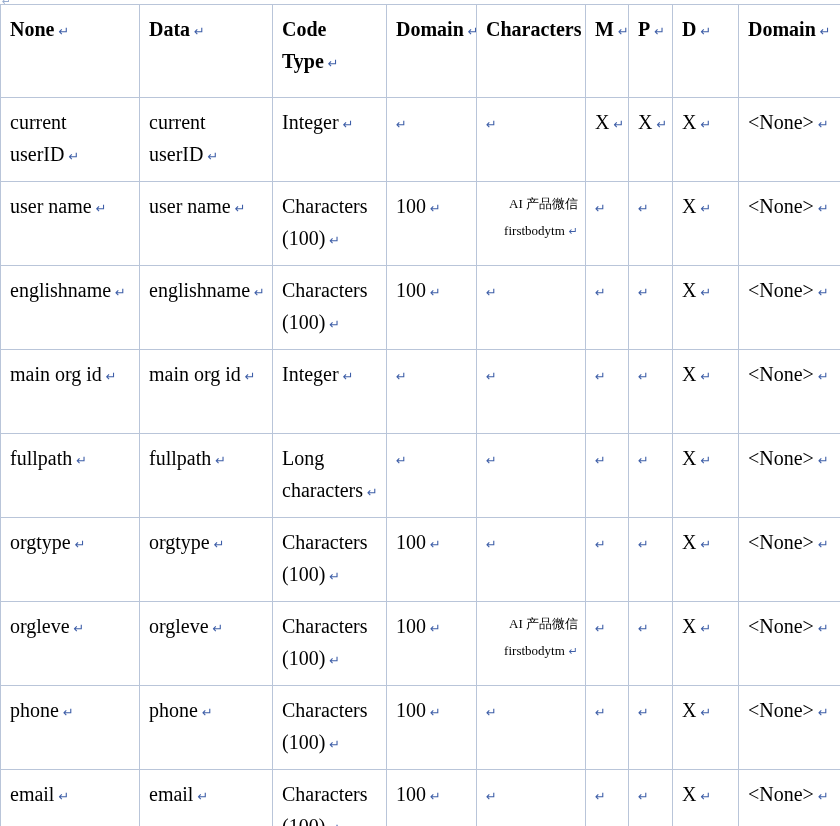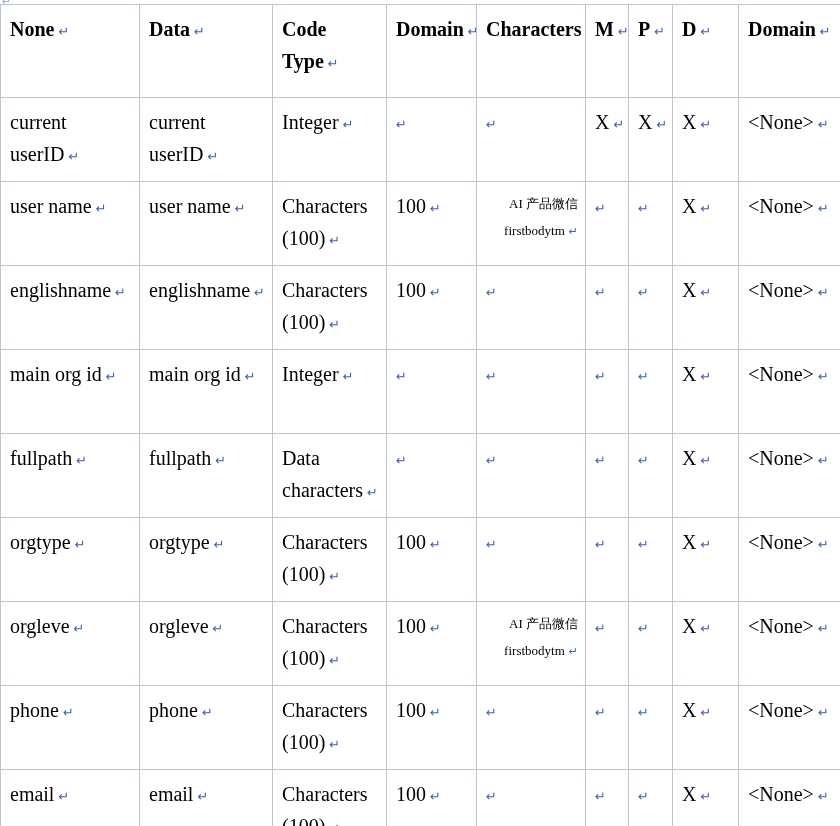--- a/index.html
+++ b/index.html
@@ -174,21 +174,21 @@
         <td class="empty-cell"><span class="pm pm-only">↵</span></td>
         <td class="empty-cell"><span class="pm pm-only">↵</span></td>
         <td class="empty-cell"><span class="pm pm-only">↵</span></td>
         <td class="empty-cell"><span class="pm pm-only">↵</span></td>
         <td><span class="cell-text">X</span><span class="pm">↵</span></td>
         <td><span class="cell-text">&lt;None&gt;</span><span class="pm">↵</span></td>
       </tr>
       <tr>
         <td><span class="cell-text">fullpath</span><span class="pm">↵</span></td>
         <td><span class="cell-text">fullpath</span><span class="pm">↵</span></td>
-        <td><span class="cell-text">Data characters</span><span class="pm">↵</span></td>
+        <td><span class="cell-text">Long characters</span><span class="pm">↵</span></td>
         <td class="empty-cell"><span class="pm pm-only">↵</span></td>
         <td class="empty-cell"><span class="pm pm-only">↵</span></td>
         <td class="empty-cell"><span class="pm pm-only">↵</span></td>
         <td class="empty-cell"><span class="pm pm-only">↵</span></td>
         <td><span class="cell-text">X</span><span class="pm">↵</span></td>
         <td><span class="cell-text">&lt;None&gt;</span><span class="pm">↵</span></td>
       </tr>
       <tr>
         <td><span class="cell-text">orgtype</span><span class="pm">↵</span></td>
         <td><span class="cell-text">orgtype</span><span class="pm">↵</span></td>

